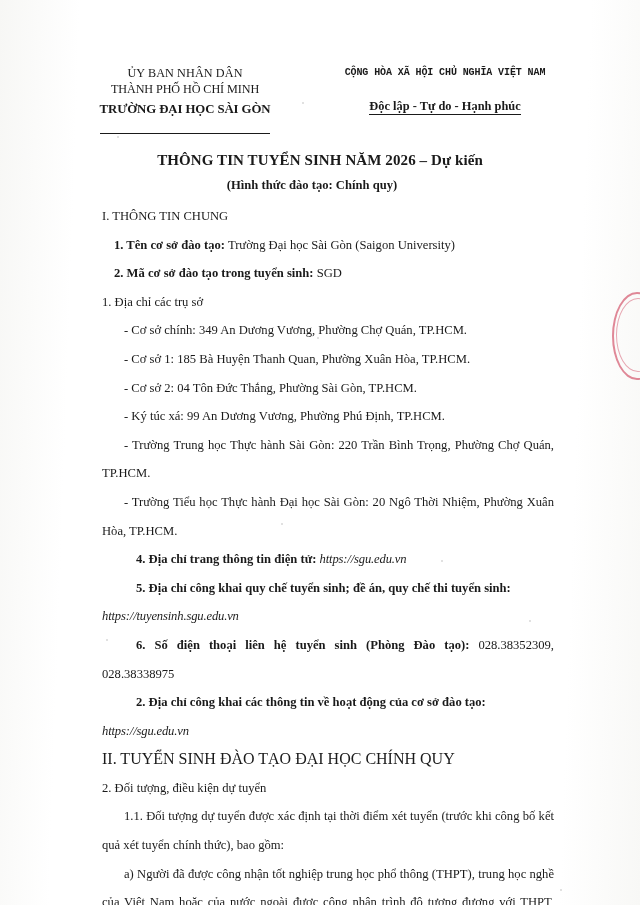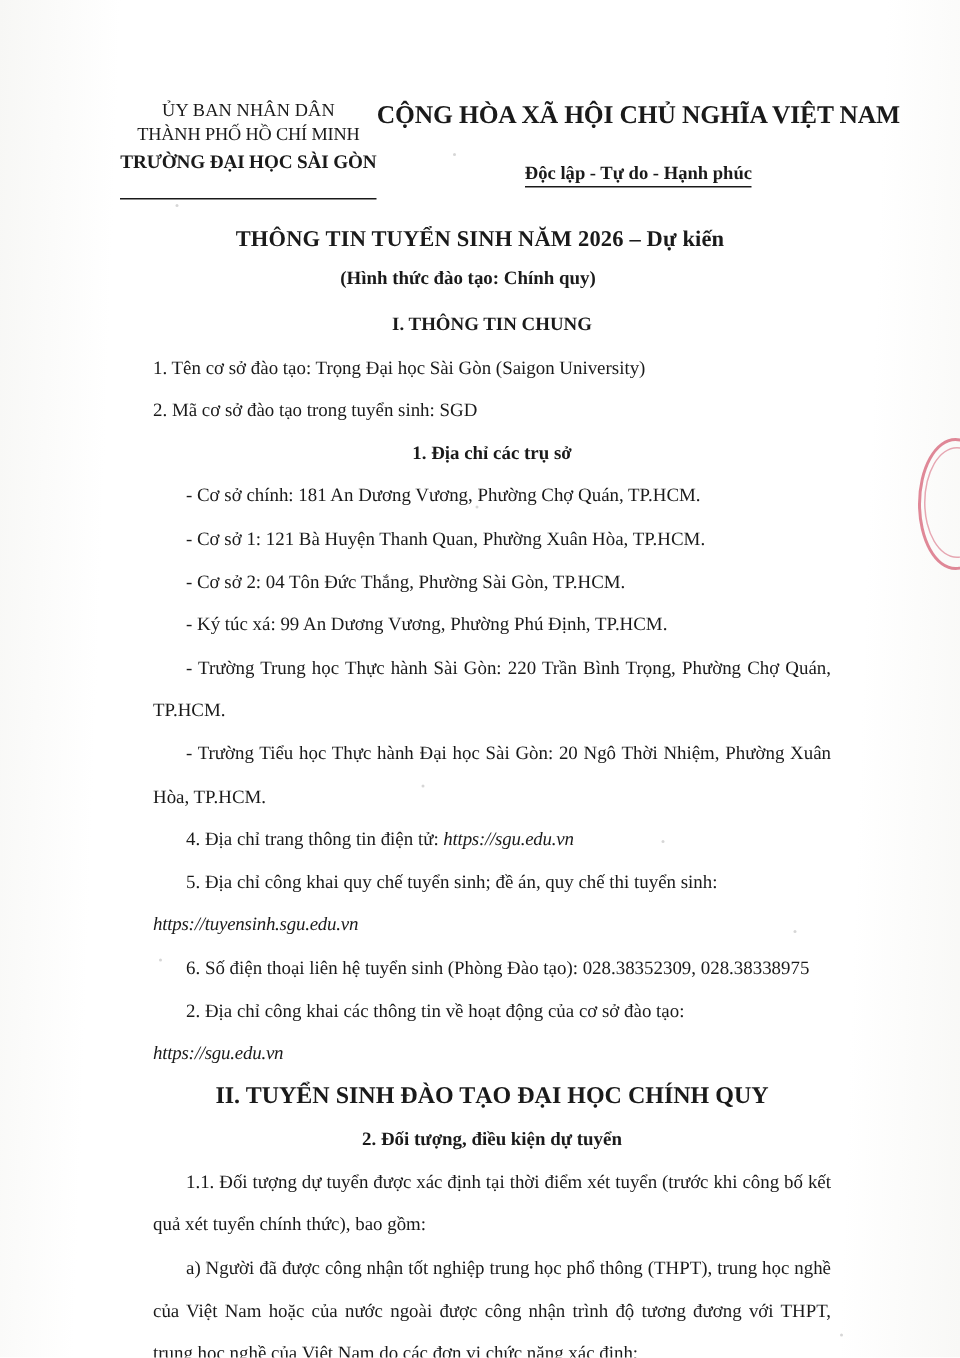--- a/index.html
+++ b/index.html
@@ -67,24 +67,25 @@
     font-size: 12.8px;
     font-weight: bold;
     letter-spacing: -0.1px;
     white-space: nowrap;
     display: inline-block;
     border-bottom: 1.2px solid #1a1a1a;
     padding-bottom: 16px;
     margin-top: 1px;
   }
   .hdr-nation {
-    font-size: 17px;
+    font-size: 10px;
     font-weight: bold;
     letter-spacing: -0.1px;
     white-space: nowrap;
+    font-family: Liberation Mono, monospace;
   }
   .hdr-motto {
     font-size: 12.4px;
     font-weight: bold;
     display: inline-block;
     border-bottom: 1.1px solid #1a1a1a;
     padding-bottom: 0px;
     margin-top: 18px;
     white-space: nowrap;
   }
@@ -119,26 +120,26 @@
     width: 452px;
   }
   .p {
     font-size: 12.6px;
     line-height: 28.6px;
     margin: 0;
     text-align: justify;
     text-justify: inter-word;
   }
   .p.section-head {
-    font-weight: bold;
-    text-align: center;
+    font-weight: normal;
+    text-align: left;
   }
   .p.nojustify { text-align: left; }
   .indent { display: inline-block; width: 22px; }
-  .b { font-weight: normal; }
+  .b { font-weight: bold; margin-left: 12px; }
   .url { font-style: italic; letter-spacing: -0.15px; }
 
   
   .stamp-arc {
     position: absolute;
     left: 612px;
     top: 292px;
     width: 46px;
     height: 84px;
     border: 2.2px solid rgba(200, 40, 70, 0.55);
@@ -182,28 +183,28 @@
       </div>
     </div>
 
     <div class="doc-title">THÔNG TIN TUYỂN SINH NĂM 2026 – Dự kiến</div>
     <div class="doc-subtitle">(Hình thức đào tạo: Chính quy)</div>
 
     <div class="body-block">
 
       <p class="p section-head">I. THÔNG TIN CHUNG</p>
 
-      <p class="p nojustify"><span class="b">1. Tên cơ sở đào tạo:</span><span> Trọng Đại học Sài Gòn (Saigon University)</span></p>
+      <p class="p nojustify"><span class="b">1. Tên cơ sở đào tạo:</span><span> Trường Đại học Sài Gòn (Saigon University)</span></p>
 
       <p class="p nojustify"><span class="b">2. Mã cơ sở đào tạo trong tuyển sinh:</span><span> SGD</span></p>
 
       <p class="p section-head">1. Địa chỉ các trụ sở</p>
 
-      <p class="p nojustify"><span class="indent"></span><span>- Cơ sở chính: 181 An Dương Vương, Phường Chợ Quán, TP.HCM.</span></p>
-      <p class="p nojustify"><span class="indent"></span><span>- Cơ sở 1: 121 Bà Huyện Thanh Quan, Phường Xuân Hòa, TP.HCM.</span></p>
+      <p class="p nojustify"><span class="indent"></span><span>- Cơ sở chính: 349 An Dương Vương, Phường Chợ Quán, TP.HCM.</span></p>
+      <p class="p nojustify"><span class="indent"></span><span>- Cơ sở 1: 185 Bà Huyện Thanh Quan, Phường Xuân Hòa, TP.HCM.</span></p>
       <p class="p nojustify"><span class="indent"></span><span>- Cơ sở 2: 04 Tôn Đức Thắng, Phường Sài Gòn, TP.HCM.</span></p>
       <p class="p nojustify"><span class="indent"></span><span>- Ký túc xá: 99 An Dương Vương, Phường Phú Định, TP.HCM.</span></p>
       <p class="p"><span class="indent"></span><span>- Trường Trung học Thực hành Sài Gòn: 220 Trần Bình Trọng, Phường Chợ Quán, TP.HCM.</span></p>
       <p class="p"><span class="indent"></span><span>- Trường Tiểu học Thực hành Đại học Sài Gòn: 20 Ngô Thời Nhiệm, Phường Xuân Hòa, TP.HCM.</span></p>
 
       <p class="p nojustify"><span class="indent"></span><span class="b">4. Địa chỉ trang thông tin điện tử:</span>&nbsp;<span class="url">https://sgu.edu.vn</span></p>
 
       <p class="p"><span class="indent"></span><span class="b">5. Địa chỉ công khai quy chế tuyển sinh; đề án, quy chế thi tuyển sinh:</span></p>
       <p class="p nojustify"><span class="url">https://tuyensinh.sgu.edu.vn</span></p>
 

